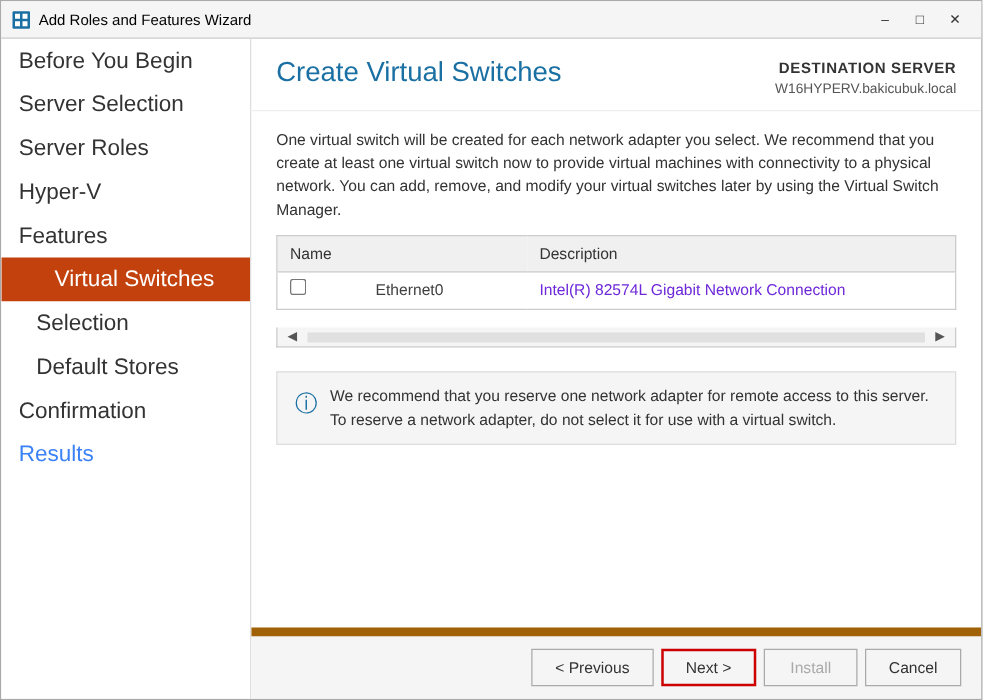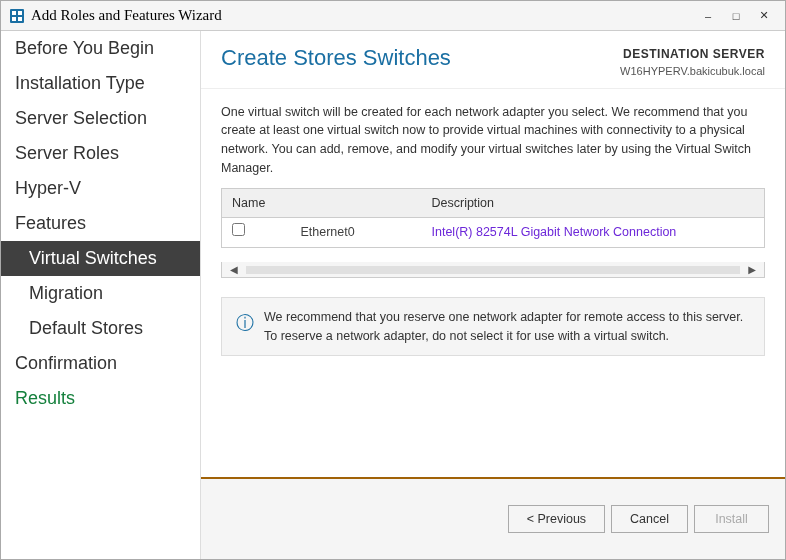--- a/index.html
+++ b/index.html
@@ -32,24 +32,23 @@
       padding: 0 8px;
       flex-shrink: 0;
     }
     .title-bar-icon {
       width: 16px;
       height: 16px;
       margin-right: 6px;
       flex-shrink: 0;
     }
     .title-bar-title {
-      font-size: 15px;
+      font-size: 12px;
       color: #000;
       flex: 1;
-      font-family: Liberation Serif, serif;
     }
     .title-bar-controls {
       display: flex;
       gap: 2px;
     }
     .title-bar-btn {
       width: 26px;
       height: 20px;
       background: #f5f5f5;
       border: none;
@@ -76,28 +75,29 @@
       overflow-y: auto;
     }
     .sidebar-item {
       padding: 7px 14px;
       font-size: 18px;
       color: #333;
       cursor: pointer;
       white-space: nowrap;
     }
     .sidebar-item.active {
-      background: #404040;
+      background: #c2410c;
       color: #fff;
+      text-align: center;
     }
     .sidebar-item.sub {
       padding-left: 28px;
     }
     .sidebar-item.disabled {
-      color: #15803d;
+      color: #3b82f6;
       cursor: default;
     }
 
     .main-panel {
       flex: 1;
       display: flex;
       flex-direction: column;
       overflow: hidden;
     }
 
@@ -212,22 +212,22 @@
       line-height: 1.5;
     }
     .info-icon {
       color: #1a6fa3;
       font-size: 18px;
       margin-top: 2px;
       flex-shrink: 0;
     }
 
     .footer {
-      border-top: 2px solid #a16207;
-      padding: 26px 16px;
+      border-top: 7px solid #a16207;
+      padding: 10px 16px;
       display: flex;
       justify-content: flex-end;
       gap: 6px;
       background: #f5f5f5;
       flex-shrink: 0;
     }
     .footer-btn {
       padding: 6px 18px;
       font-size: 12.5px;
       border: 1px solid #aaa;
@@ -265,36 +265,35 @@
       <button class="title-bar-btn">–</button>
       <button class="title-bar-btn">□</button>
       <button class="title-bar-btn close">✕</button>
     </div>
   </div>
 
   <div class="content-area">
 
     <div class="sidebar">
       <div class="sidebar-item">Before You Begin</div>
-      <div class="sidebar-item">Installation Type</div>
       <div class="sidebar-item">Server Selection</div>
       <div class="sidebar-item">Server Roles</div>
       <div class="sidebar-item">Hyper-V</div>
       <div class="sidebar-item">Features</div>
       <div class="sidebar-item sub active">Virtual Switches</div>
-      <div class="sidebar-item sub">Migration</div>
+      <div class="sidebar-item sub">Selection</div>
       <div class="sidebar-item sub">Default Stores</div>
       <div class="sidebar-item">Confirmation</div>
       <div class="sidebar-item disabled">Results</div>
     </div>
 
     <div class="main-panel">
 
       <div class="header-section">
-        <h1>Create Stores Switches</h1>
+        <h1>Create Virtual Switches</h1>
         <div class="destination-server">
           <div class="label">DESTINATION SERVER</div>
           <div>W16HYPERV.bakicubuk.local</div>
         </div>
       </div>
 
       <div class="body-content">
         <p>One virtual switch will be created for each network adapter you select. We recommend that you create at least one virtual switch now to provide virtual machines with connectivity to a physical network. You can add, remove, and modify your virtual switches later by using the Virtual Switch Manager.</p>
 
 
@@ -327,18 +326,19 @@
         <br>
 
         <div class="info-box">
           <div class="info-icon">ⓘ</div>
           <div>We recommend that you reserve one network adapter for remote access to this server. To reserve a network adapter, do not select it for use with a virtual switch.</div>
         </div>
       </div>
 
       <div class="footer">
         <button class="footer-btn">&lt; Previous</button>
+        <button class="footer-btn next-btn">Next &gt;</button>
+        <button class="footer-btn" disabled="">Install</button>
         <button class="footer-btn">Cancel</button>
-        <button class="footer-btn" disabled="">Install</button>
       </div>
     </div>
   </div>
 </div>
 
 </body></html>

